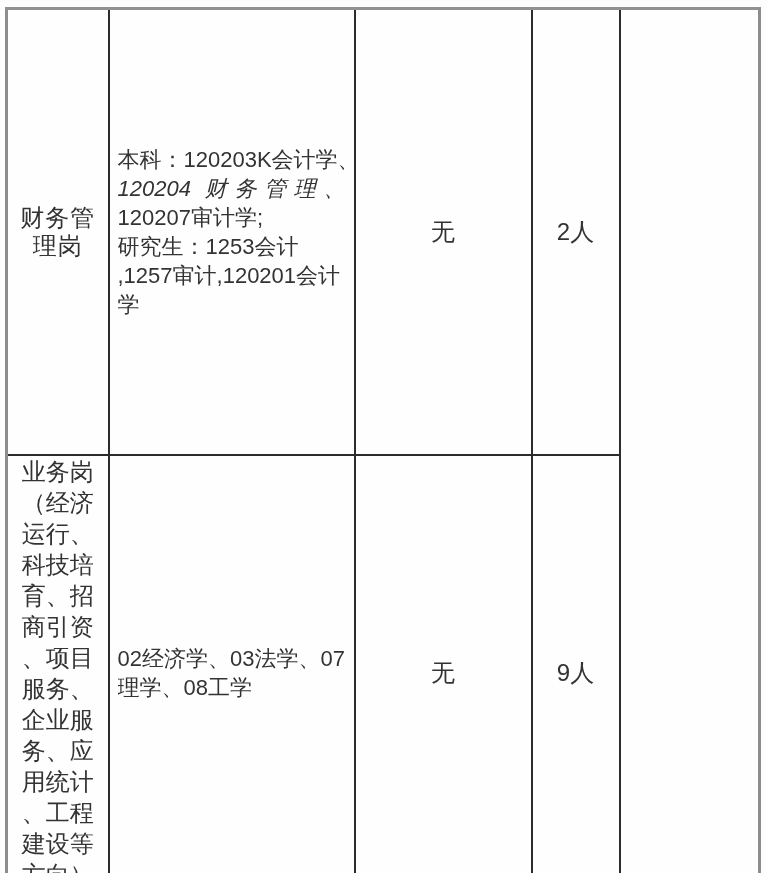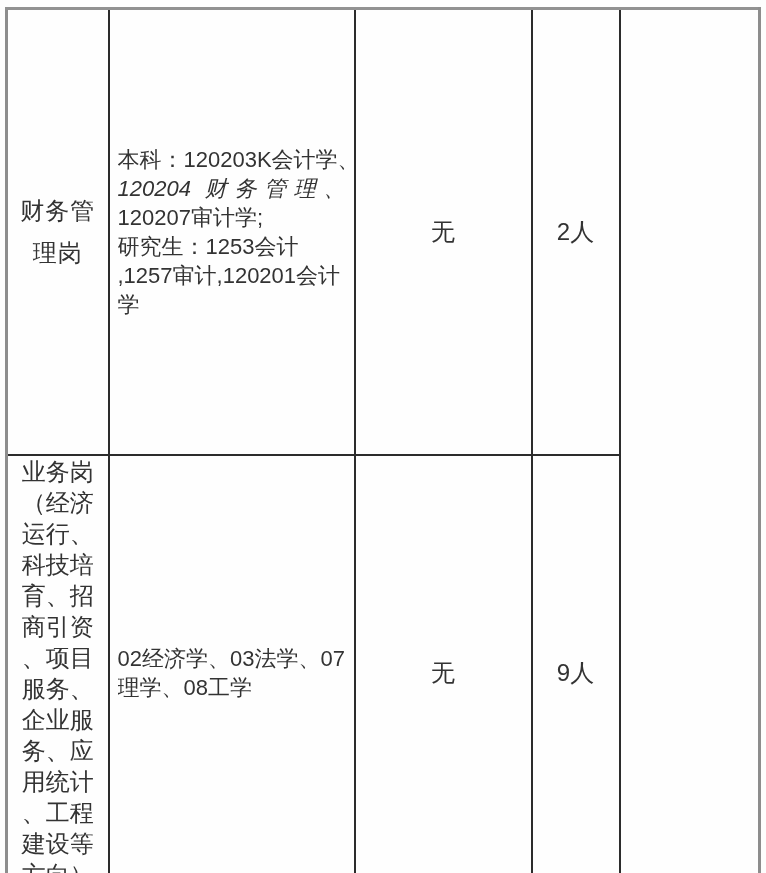--- a/index.html
+++ b/index.html
@@ -37,21 +37,21 @@
   td {
     border: 2px solid #2c2c2c;
     vertical-align: middle;
     padding: 0;
     overflow: hidden;
   }
   .pos-block {
     white-space: pre-line;
     text-align: center;
     font-size: 24px;
-    line-height: 42px;
+    line-height: 28px;
     letter-spacing: 1px;
   }
   .r2 .pos-block {
     line-height: 31px;
     letter-spacing: 0;
   }
   td.majors-cell { padding: 0 8px; }
   .ln {
     font-size: 22px;
     line-height: 29px;

